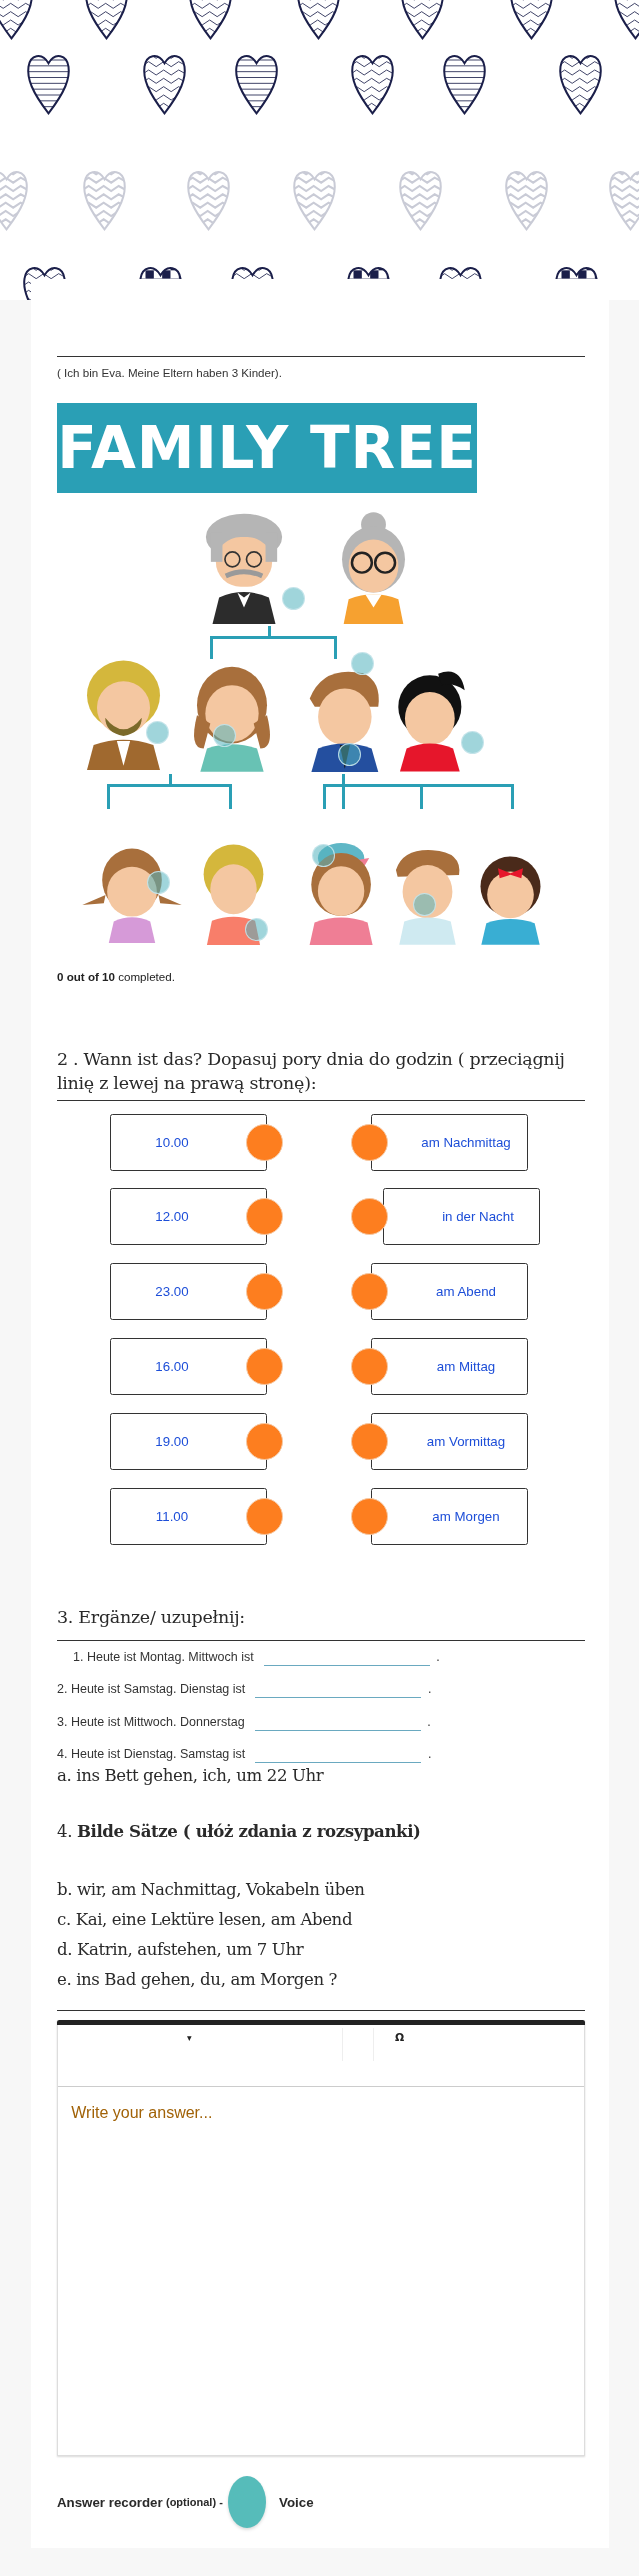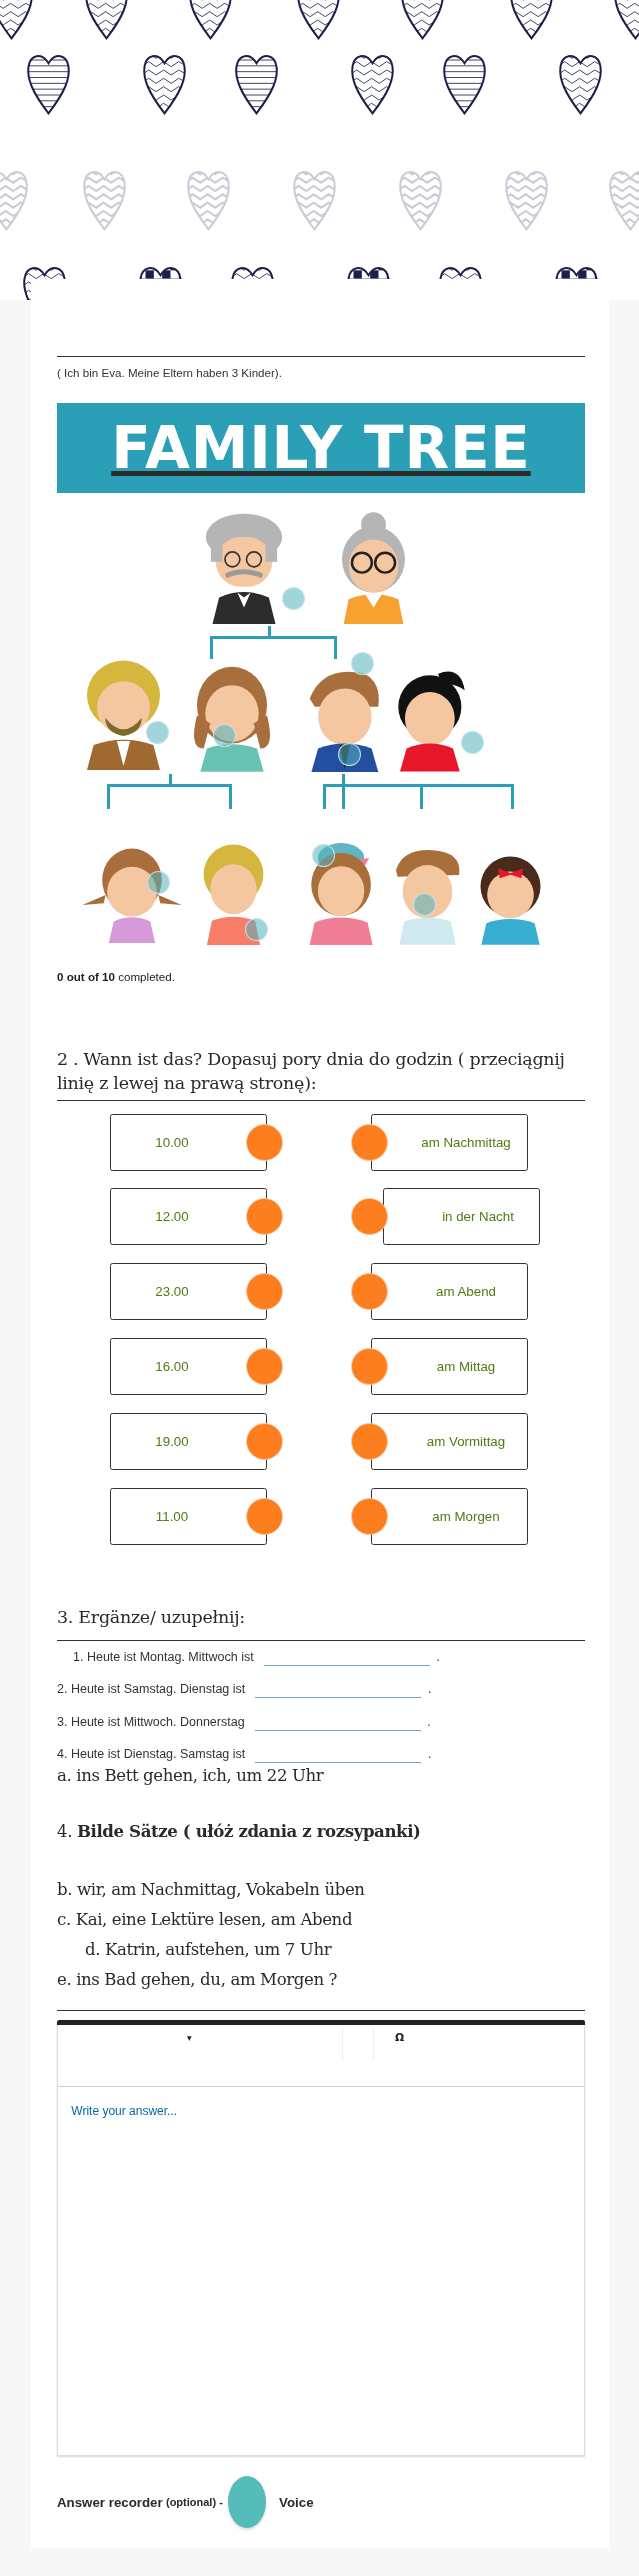--- a/index.html
+++ b/index.html
@@ -11,44 +11,44 @@
   .heart { position: absolute; width: 47px; height: 65px; }
 
   
   .card { position: absolute; left: 31px; top: 279px; width: 578px; height: 2269px; background: #ffffff; }
   .q-title { position: absolute; left: 26px; width: 528px; font-family: "DejaVu Serif", serif; font-size: 17.5px; line-height: 24px; color: #2a2a2a; letter-spacing: -0.3px; }
   .rule { position: absolute; left: 26px; width: 528px; height: 0.8px; background: #333; }
   .small { font-family: "Liberation Sans", sans-serif; font-size: 11.6px; color: #333; }
 
   
   .tree-wrap { position: absolute; left: 26px; top: 121px; width: 528px; height: 566px; overflow: hidden; background: #fff; }
-  .banner { position: absolute; left: 0; top: 3.3px; width: 528px; height: 90px; background: #2a9fb5; display: flex; align-items: center; justify-content: center; text-decoration: underline; }
+  .banner { position: absolute; left: 0; top: 3.3px; width: 420px; height: 90px; background: #2a9fb5; display: flex; align-items: center; justify-content: center; }
   .banner span { font-family: "DejaVu Sans", sans-serif; font-weight: bold; color: #fff; font-size: 58px; letter-spacing: 0.8px; }
   .line { position: absolute; background: #2a9fb5; }
   .person { position: absolute; }
   .hotspot { position: absolute; width: 23px; height: 23px; border-radius: 50%; background: rgba(82,178,190,0.55); border: 1.7px solid rgba(200,230,235,0.9); cursor: pointer; }
 
   
-  .mbox { position: absolute; width: 157px; height: 57px; border: 0.8px solid #333; border-radius: 2.5px; background: #fff; display: flex; align-items: center; justify-content: center; font-family: "Liberation Sans", sans-serif; font-size: 13.3px; color: #4d7c0f; }
+  .mbox { position: absolute; width: 157px; height: 57px; border: 0.8px solid #333; border-radius: 2.5px; background: #fff; display: flex; align-items: center; justify-content: center; font-family: "Liberation Sans", sans-serif; font-size: 13.3px; color: #1d4ed8; }
   .mbox.left span { margin-right: 33px; }
   .mbox.right span { margin-left: 33px; }
   .dot { position: absolute; width: 37px; height: 37px; border-radius: 50%; background: #fd7e1f; border: 1.7px solid #f6c9a4; cursor: pointer; }
 
   
   .fill-row { position: absolute; left: 26px; font-family: "Liberation Sans", sans-serif; font-size: 12.5px; color: #333; display: flex; align-items: center; }
   .blank { display: inline-block; width: 166px; height: 18.3px; border-bottom: 0.8px solid #6aa9c0; margin-left: 10px; margin-right: 6.7px; }
 
   
   .s4-line { position: absolute; left: 26px; font-family: "DejaVu Serif", serif; font-size: 16.6px; color: #2a2a2a; letter-spacing: -0.4px; }
 
   .editor { position: absolute; left: 26px; top: 1741px; width: 528px; height: 436px; border: 0.8px solid #ddd; box-shadow: 0 0.8px 1.7px rgba(0,0,0,0.15); }
   .editor-top { position: absolute; left: -0.8px; top: -0.8px; width: 528px; height: 5px; background: #222; border-radius: 2.5px 2.5px 0 0; }
   .toolbar { position: absolute; left: 0; top: 4.2px; width: 526px; height: 62px; background: #fff; border-bottom: 1.7px solid #ccc; }
   .tb-sep { position: absolute; top: 3.3px; width: 0.8px; height: 33px; background: #eee; }
-  .placeholder { position: absolute; left: 13.3px; top: 83px; font-family: "Liberation Sans", sans-serif; font-size: 12px; color: #0369a1; }
+  .placeholder { position: absolute; left: 13.3px; top: 83px; font-family: "Liberation Sans", sans-serif; font-size: 16px; color: #a16207; }
 
   .recorder { position: absolute; left: 26px; top: 2197px; display: flex; align-items: center; font-family: "Liberation Sans", sans-serif; }
   .rec-label { font-weight: bold; font-size: 13.3px; color: #2a2a2a; }
   .rec-opt { font-weight: bold; font-size: 11px; color: #2a2a2a; margin-left: 3.3px; }
   .rec-btn { width: 38px; height: 52px; border-radius: 50%; background: #56bcba; margin-left: 5px; box-shadow: 0 1.7px 3.3px rgba(0,0,0,0.15); cursor: pointer; }
   .rec-voice { font-weight: bold; font-size: 13.3px; color: #2a2a2a; margin-left: 13.3px; }
 </style>
 </head>
 <body>
 
@@ -756,21 +756,21 @@
        </div>
     </div>
 
   <div class="s4-line" style="top:1542px;">
     <span>4. </span><b>Bilde Sätze ( ułóż zdania z rozsypanki)</b>
   </div>
   <div id="s4-lines">
       <div class="s4-line" style="top:1487px;">a.   ins Bett gehen, ich, um 22 Uhr</div>
       <div class="s4-line" style="top:1601px;">b. wir, am Nachmittag, Vokabeln üben</div>
       <div class="s4-line" style="top:1631px;">c.  Kai, eine Lektüre lesen, am Abend</div>
-      <div class="s4-line" style="top:1661px;margin-left:28px;">d. Katrin, aufstehen, um 7 Uhr</div>
+      <div class="s4-line" style="top:1661px;">d. Katrin, aufstehen, um 7 Uhr</div>
       <div class="s4-line" style="top:1691px;">e. ins Bad gehen, du, am Morgen ?</div>
     </div>
   <div class="rule" style="top:1731px;"></div>
 
   <div class="editor">
     <div class="editor-top"></div>
     <div class="toolbar">
       <span style="position:absolute;left:129px;top:6.7px;font-size:9.2px;color:#222;cursor:pointer;">▾</span>
       <div class="tb-sep" style="left:284px;"></div>
       <div class="tb-sep" style="left:315px;"></div>

